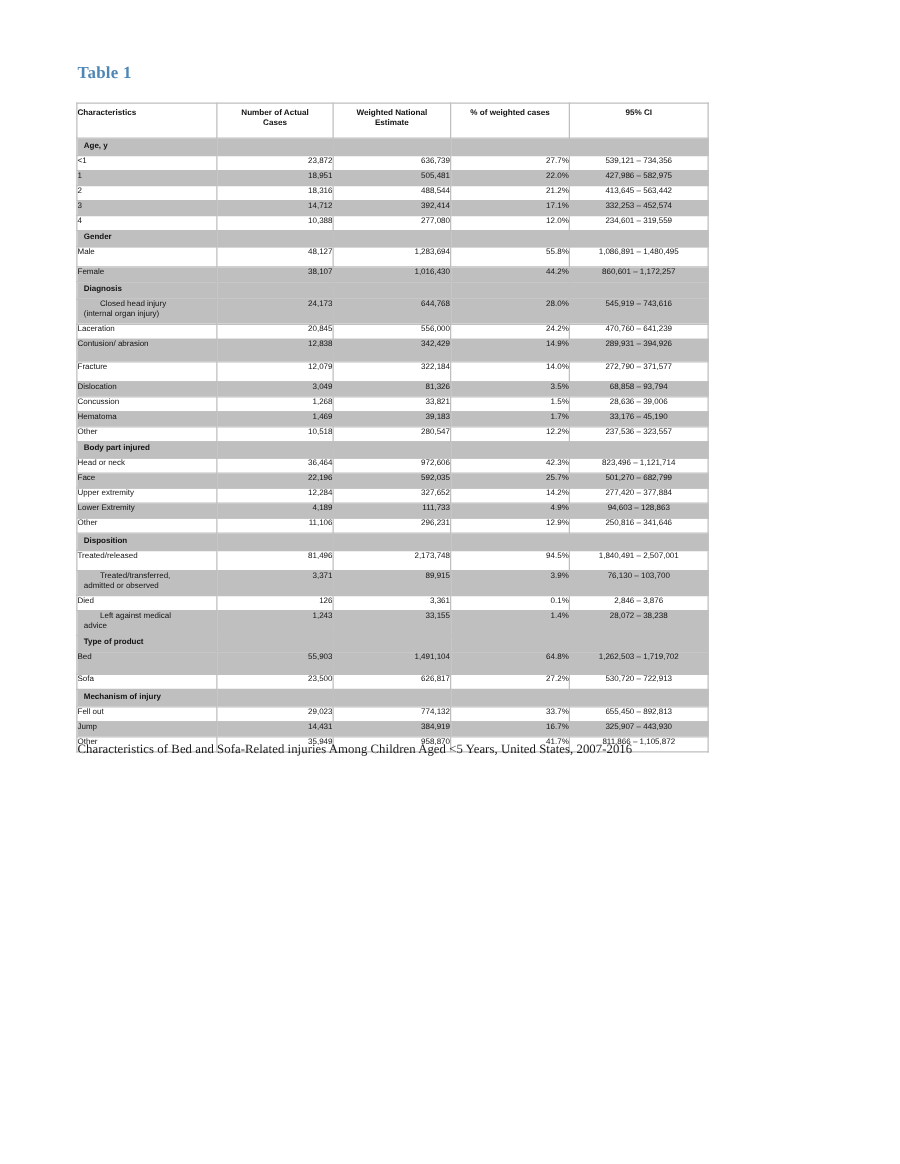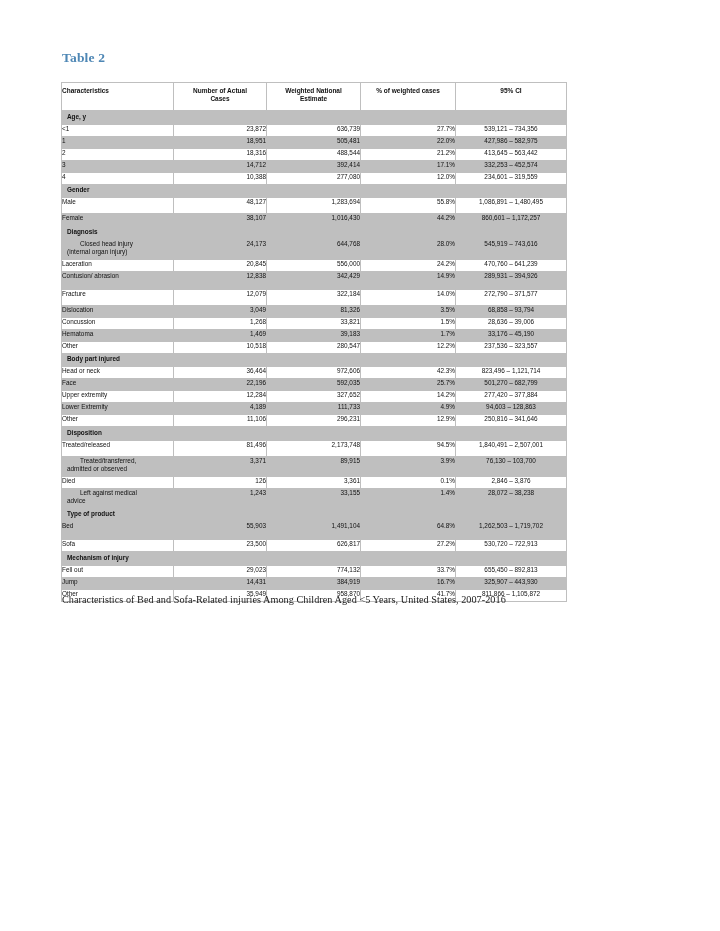--- a/index.html
+++ b/index.html
@@ -149,21 +149,21 @@
     font-size: 10.2px;
     color: #1a1a1a;
     letter-spacing: 0.05px;
   }
 </style>
 </head>
 <body>
 
 <div id="page">
 
-  <div id="table-title">Table 2</div>
+  <div id="table-title">Table 1</div>
 
   <div id="data-table-wrap">
     <table class="tbl">
       <colgroup>
         <col class="c0">
           <col class="c1">
           <col class="c2">
           <col class="c3">
           <col class="c4">
       </colgroup>

